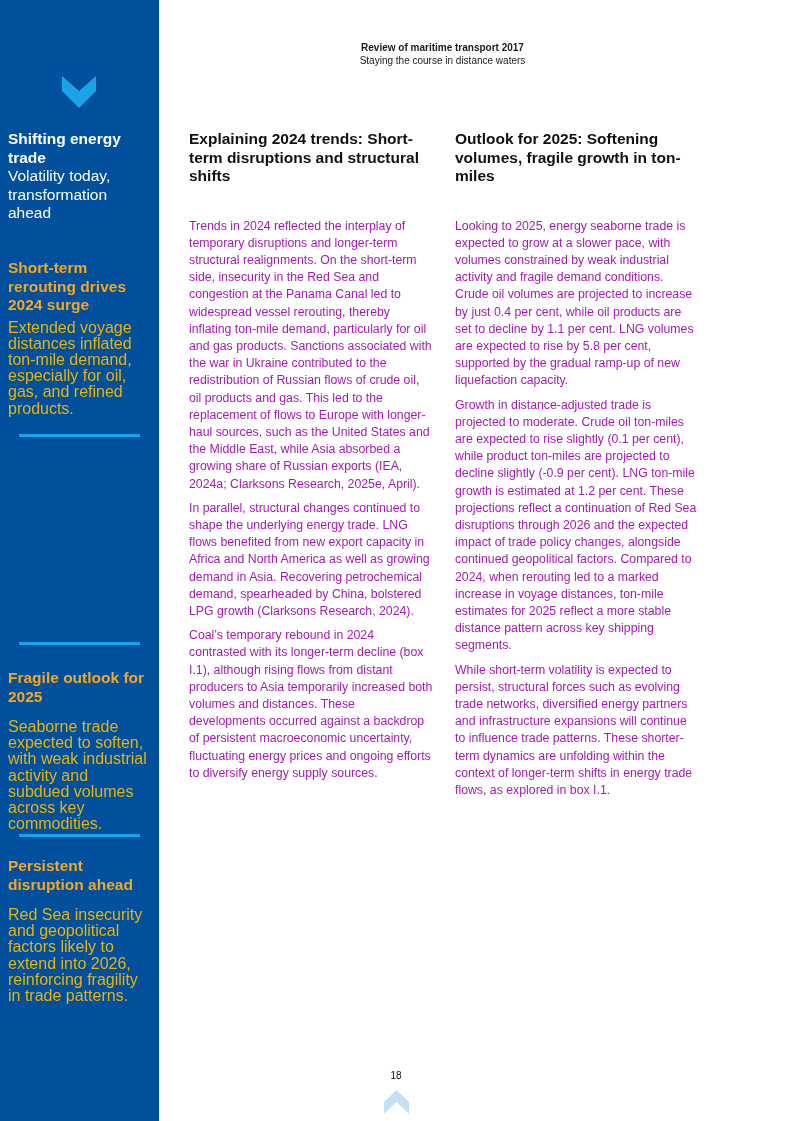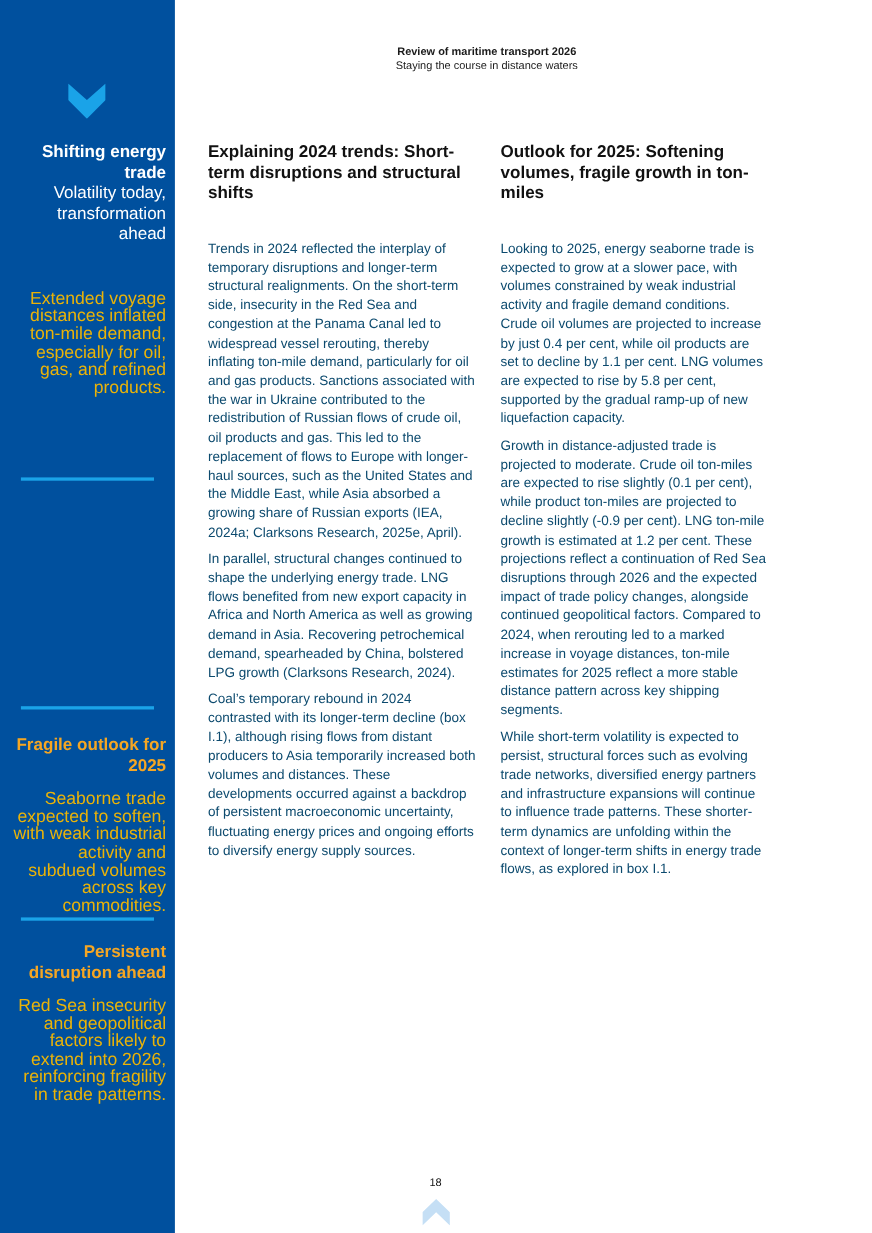--- a/index.html
+++ b/index.html
@@ -3,21 +3,21 @@
   <meta charset="utf-8">
   <style>
     * { margin: 0; padding: 0; box-sizing: border-box; }
     html, body { width: 793px; height: 1121px; background: #ffffff; overflow: hidden; }
     body { position: relative; font-family: "Liberation Sans", sans-serif; color: #1a1a1a; }
 
     .sidebar {
       position: absolute; left: 0; top: 0; width: 159px; height: 1121px;
       background: #00509e;
       color: #ffffff;
-      text-align: right;
+      text-align: left;
     }
     .sidebar .chevron {
       position: absolute; left: 62px; top: 76px; width: 34px; height: 32px;
     }
     .sidebar .intro {
       position: absolute; left: 8px; top: 130px; width: 143px;
       font-size: 15.5px; line-height: 18.5px;
     }
     .sidebar .intro .bold { font-weight: bold; display: block; }
     .sidebar .intro .light { display: block; }
@@ -48,21 +48,21 @@
     .col {
       position: absolute; top: 130px; width: 245px;
     }
     .col.left { left: 189px; }
     .col.right { left: 455px; }
     .col h2 {
       font-size: 15.5px; line-height: 18.5px; font-weight: bold; color: #111;
       margin-bottom: 32px;
     }
     .col p {
-      font-size: 12.3px; line-height: 17.2px; color: #0c4a6e;
+      font-size: 12.3px; line-height: 17.2px; color: #a21caf;
       margin-bottom: 7px;
     }
 
     .page-number {
       position: absolute; left: 380px; top: 1070px; width: 32px;
       text-align: center; font-size: 10px; font-weight: normal; color: #111;
     }
     .up-chevron {
       position: absolute; left: 384px; top: 1090px; width: 25px; height: 24px;
     }
@@ -74,40 +74,41 @@
   <svg class="chevron" viewBox="0 0 34 32">
     <polygon points="0,0 17,15 34,0 34,15 17,32 0,15" fill="#1aa3e8"></polygon>
   </svg>
 
   <div class="intro">
     <span class="bold">Shifting energy trade</span>
     <span class="light">Volatility today, transformation ahead</span>
   </div>
 
   <div class="sb-block" style="top:259px;">
+    <div class="heading">Short-term rerouting drives 2024 surge</div>
     <div class="text">Extended voyage distances inflated ton-mile demand, especially for oil, gas, and refined products.</div>
   </div>
   <div class="sb-divider" style="top:434px;"></div>
 
   <div class="sb-divider" style="top:642px;"></div>
 
   <div class="sb-block" style="top:669px;">
     <div class="heading">Fragile outlook for 2025</div>
     <div class="text" style="margin-top:13px;">Seaborne trade expected to soften, with weak industrial activity and subdued volumes across key commodities.</div>
   </div>
   <div class="sb-divider" style="top:834px;"></div>
 
   <div class="sb-block" style="top:857px;">
     <div class="heading">Persistent disruption ahead</div>
     <div class="text" style="margin-top:13px;">Red Sea insecurity and geopolitical factors likely to extend into 2026, reinforcing fragility in trade patterns.</div>
   </div>
 </aside>
 
 <header class="header">
-  <div class="title">Review of maritime transport 2026</div>
+  <div class="title">Review of maritime transport 2017</div>
   <div class="subtitle">Staying the course in distance waters</div>
 </header>
 
 <section class="col left">
   <h2>Explaining 2024 trends: Short-term disruptions and structural shifts</h2>
   <p>Trends in 2024 reflected the interplay of temporary disruptions and longer-term structural realignments. On the short-term side, insecurity in the Red Sea and congestion at the Panama Canal led to widespread vessel rerouting, thereby inflating ton-mile demand, particularly for oil and gas products. Sanctions associated with the war in Ukraine contributed to the redistribution of Russian flows of crude oil, oil products and gas. This led to the replacement of flows to Europe with longer-haul sources, such as the United States and the Middle East, while Asia absorbed a growing share of Russian exports (IEA, 2024a; Clarksons Research, 2025e, April).</p>
   <p>In parallel, structural changes continued to shape the underlying energy trade. LNG flows benefited from new export capacity in Africa and North America as well as growing demand in Asia. Recovering petrochemical demand, spearheaded by China, bolstered LPG growth (Clarksons Research, 2024).</p>
   <p>Coal’s temporary rebound in 2024 contrasted with its longer-term decline (box I.1), although rising flows from distant producers to Asia temporarily increased both volumes and distances. These developments occurred against a backdrop of persistent macroeconomic uncertainty, fluctuating energy prices and ongoing efforts to diversify energy supply sources.</p>
 </section>
 

